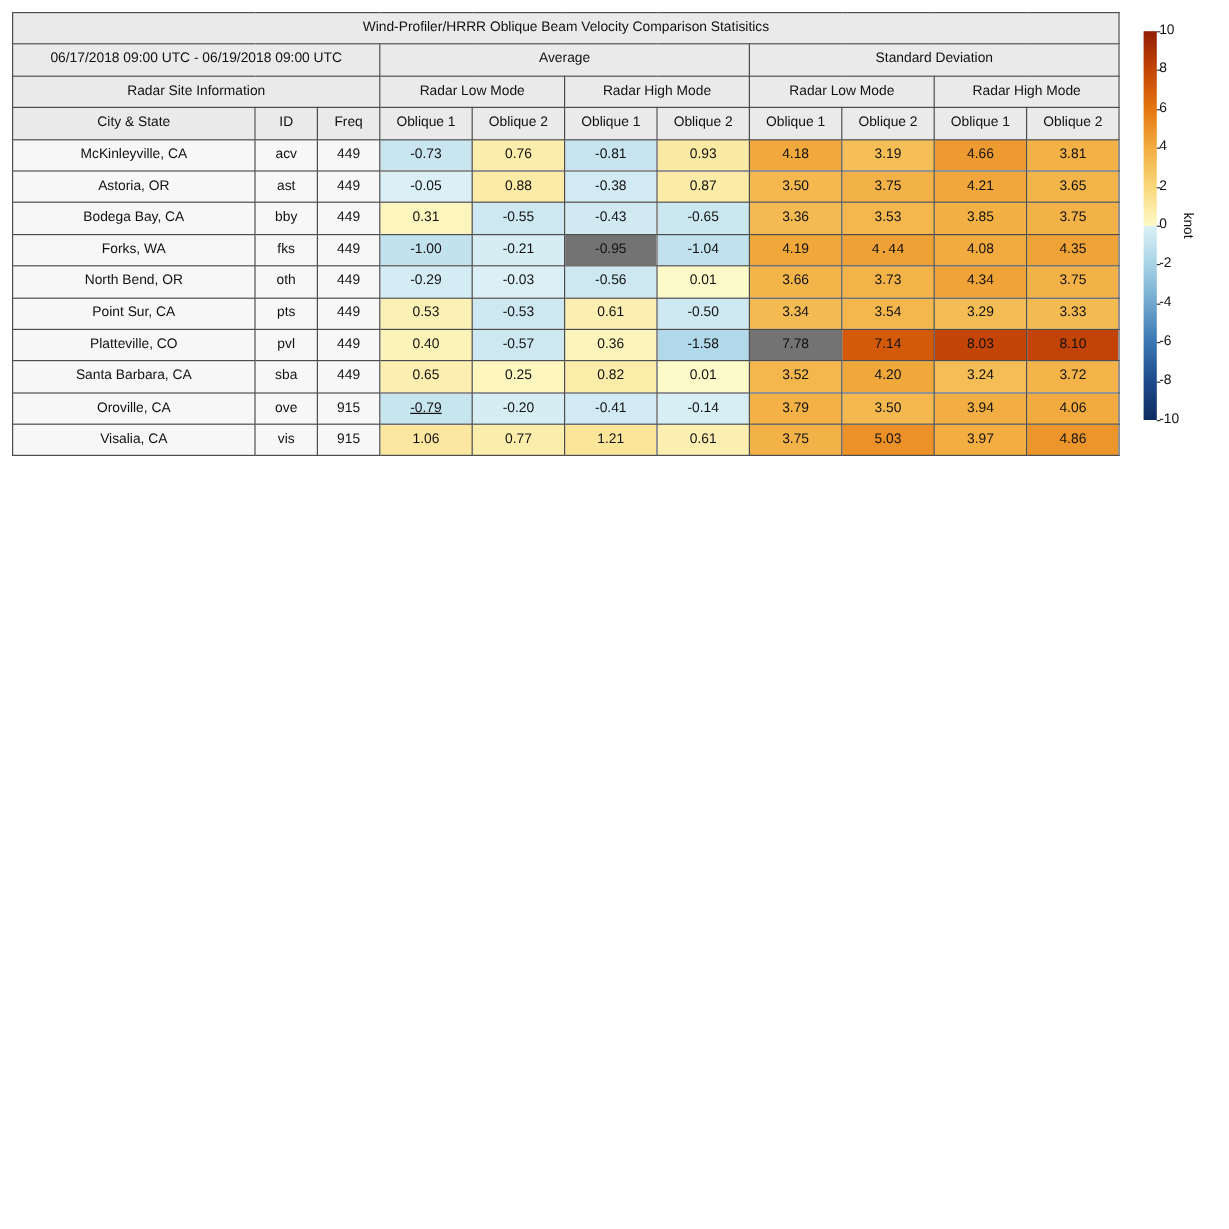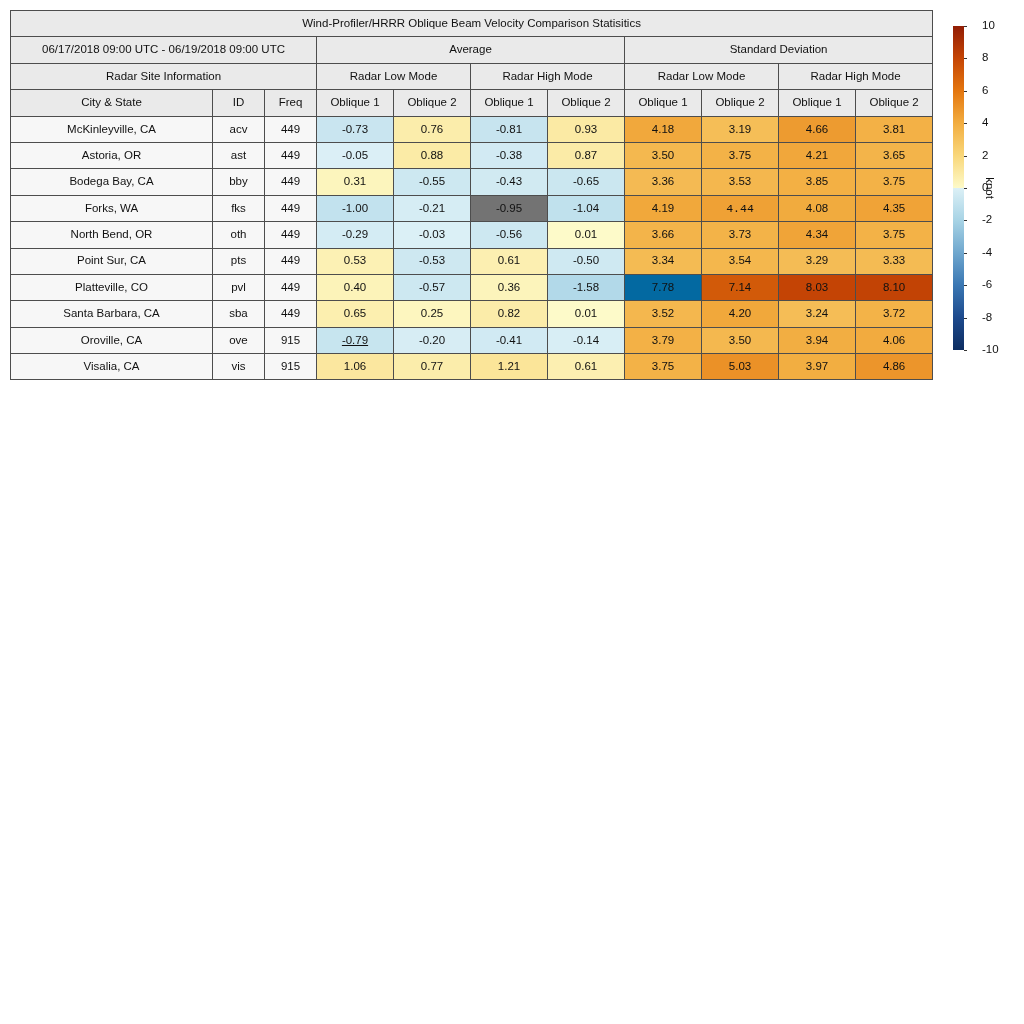--- a/index.html
+++ b/index.html
@@ -17,21 +17,21 @@
     font-size:11.5px;line-height:1;
     text-align:center;vertical-align:middle;
     white-space:nowrap;overflow:hidden;
   }
   td.hdr{background:#eaeaea;}
   td.label-cell{background:#f7f7f7;}
   .colorbar-wrap{position:absolute;left:953px;top:26px;width:80px;height:324px;}
   .cbar-grad{position:absolute;left:0;top:0;width:11px;height:324px;}
   .cbar-tick{position:absolute;left:11px;width:3px;height:1px;background:#333;}
   .cbar-lbl{
-    position:absolute;left:29px;transform:translateY(-50%);
+    position:absolute;left:13px;transform:translateY(-50%);
     font-size:11.5px;line-height:1;color:#111;
   }
   .cbar-unit{
     position:absolute;left:31px;top:162px;transform:translateY(-50%);
     writing-mode:vertical-rl;font-size:11.5px;color:#111;
   }
 </style>
 </head>
 <body>
 
@@ -161,21 +161,21 @@
           <td style="background: rgb(244, 187, 83);">3.33</td>
         </tr>
         <tr>
           <td class="label-cell">Platteville, CO</td>
           <td class="label-cell">pvl</td>
           <td class="label-cell">449</td>
           <td style="background: rgb(252, 243, 185);">0.40</td>
           <td style="background: rgb(205, 232, 241);">-0.57</td>
           <td style="background: rgb(252, 244, 187);">0.36</td>
           <td style="background: rgb(178, 217, 233);">-1.58</td>
-          <td style="background: #0369a1;">7.78</td>
+          <td style="background: #737373;">7.78</td>
           <td style="background: rgb(210, 90, 9);">7.14</td>
           <td style="background: rgb(196, 68, 5);">8.03</td>
           <td style="background: rgb(194, 67, 5);">8.10</td>
         </tr>
         <tr>
           <td class="label-cell">Santa Barbara, CA</td>
           <td class="label-cell">sba</td>
           <td class="label-cell">449</td>
           <td style="background: rgb(252, 239, 175);">0.65</td>
           <td style="background: rgb(253, 246, 191);">0.25</td>

